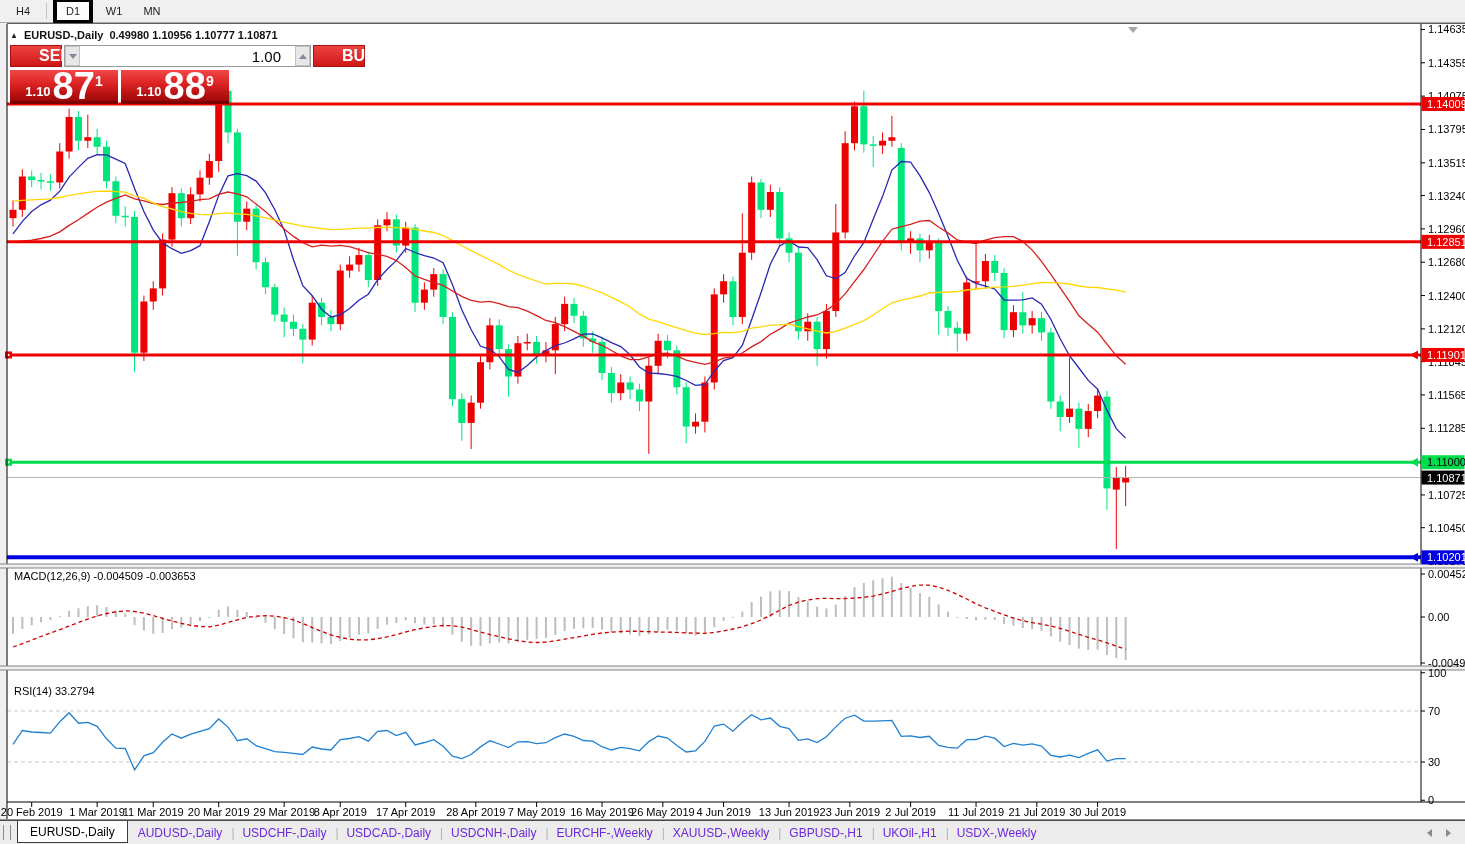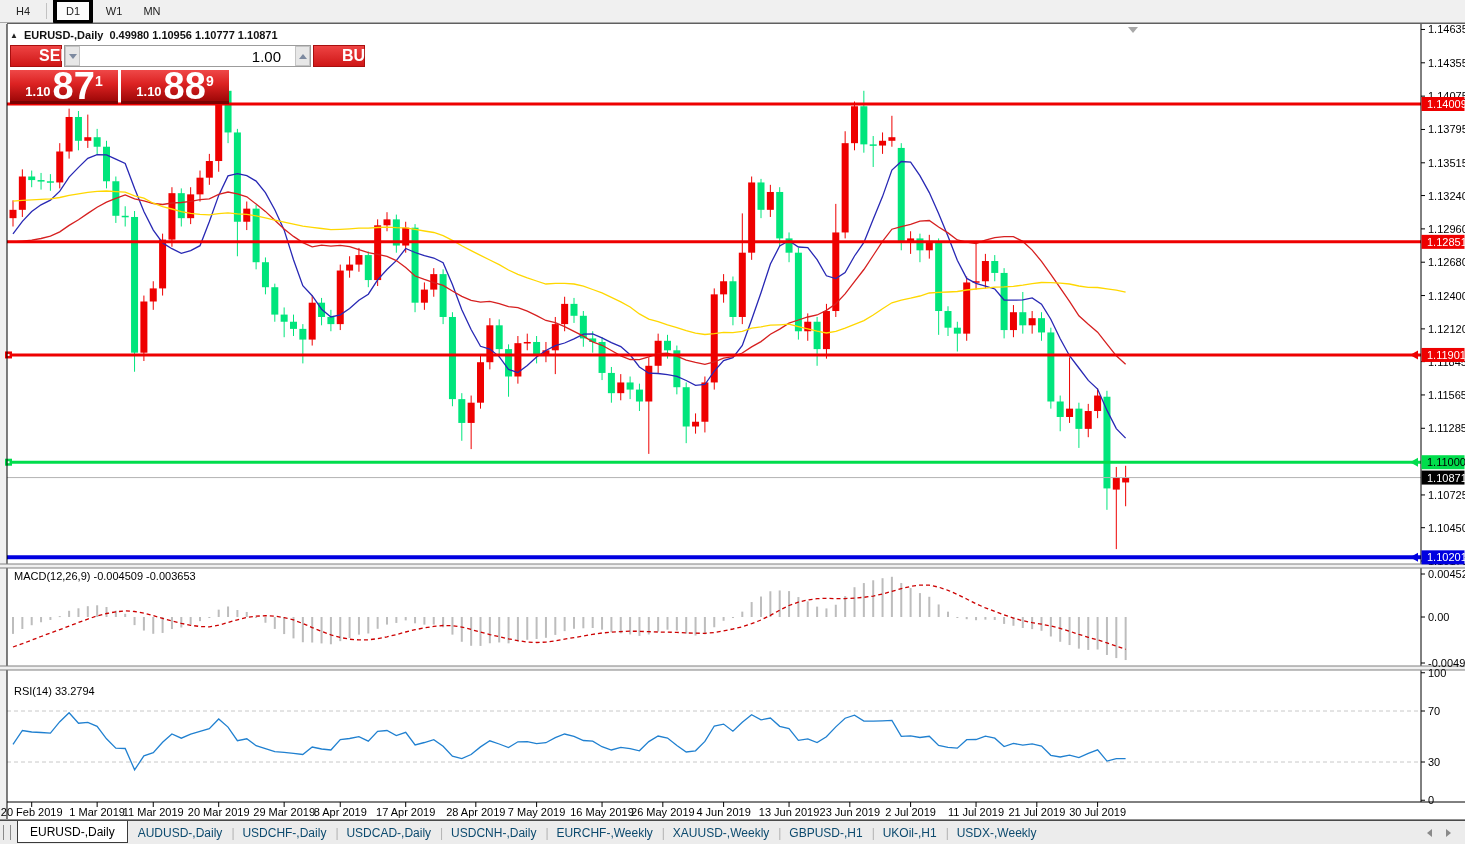--- a/index.html
+++ b/index.html
@@ -31,21 +31,21 @@
   .p-big{font-size:38px;font-weight:700;line-height:28px;}
   .p-sup{font-size:14px;font-weight:700;line-height:14px;position:relative;top:-12px;}
   
   .ind-label{position:absolute;left:14px;font-size:11px;color:#000;z-index:5;white-space:nowrap;}
   #macd-label{top:547px;}
   #rsi-label{top:650px;margin-top:12px;}
   
   .tabbar{position:absolute;top:820px;left:0;right:0;height:24px;background:#ececec;border-top:1px solid #4a4a4a;display:flex;align-items:center;box-sizing:border-box;}
   .tab-stub{width:6px;height:15px;border-left:1px solid #8a8a8a;border-right:1px solid #8a8a8a;margin:0 6px 0 3px;}
   .tabs{display:flex;align-items:center;height:100%;}
-  .tab{font-size:12px;color:#0c4a6e;padding:0 10px;height:100%;display:flex;align-items:center;white-space:nowrap;cursor:pointer;}
+  .tab{font-size:12px;color:#6d28d9;padding:0 10px;height:100%;display:flex;align-items:center;white-space:nowrap;cursor:pointer;}
   .tab.active{background:#fff;border:1px solid #3a3a3a;border-top:none;color:#000;padding:0 12px;box-sizing:border-box;height:22px;margin-top:-1px;}
   .tab-sep{color:#b2b2b2;font-size:12px;width:0px;position:relative;left:-1px;}
   .tab-arrows{margin-left:auto;display:flex;gap:14px;padding-right:14px;align-items:center;}
   .tri-l{width:0;height:0;border-top:4px solid transparent;border-bottom:4px solid transparent;border-right:5px solid #8a8a8a;}
   .tri-r{width:0;height:0;border-top:4px solid transparent;border-bottom:4px solid transparent;border-left:5px solid #8a8a8a;}
 </style>
 </head>
 <body>
 
 <div class="toolbar" id="toolbar">

